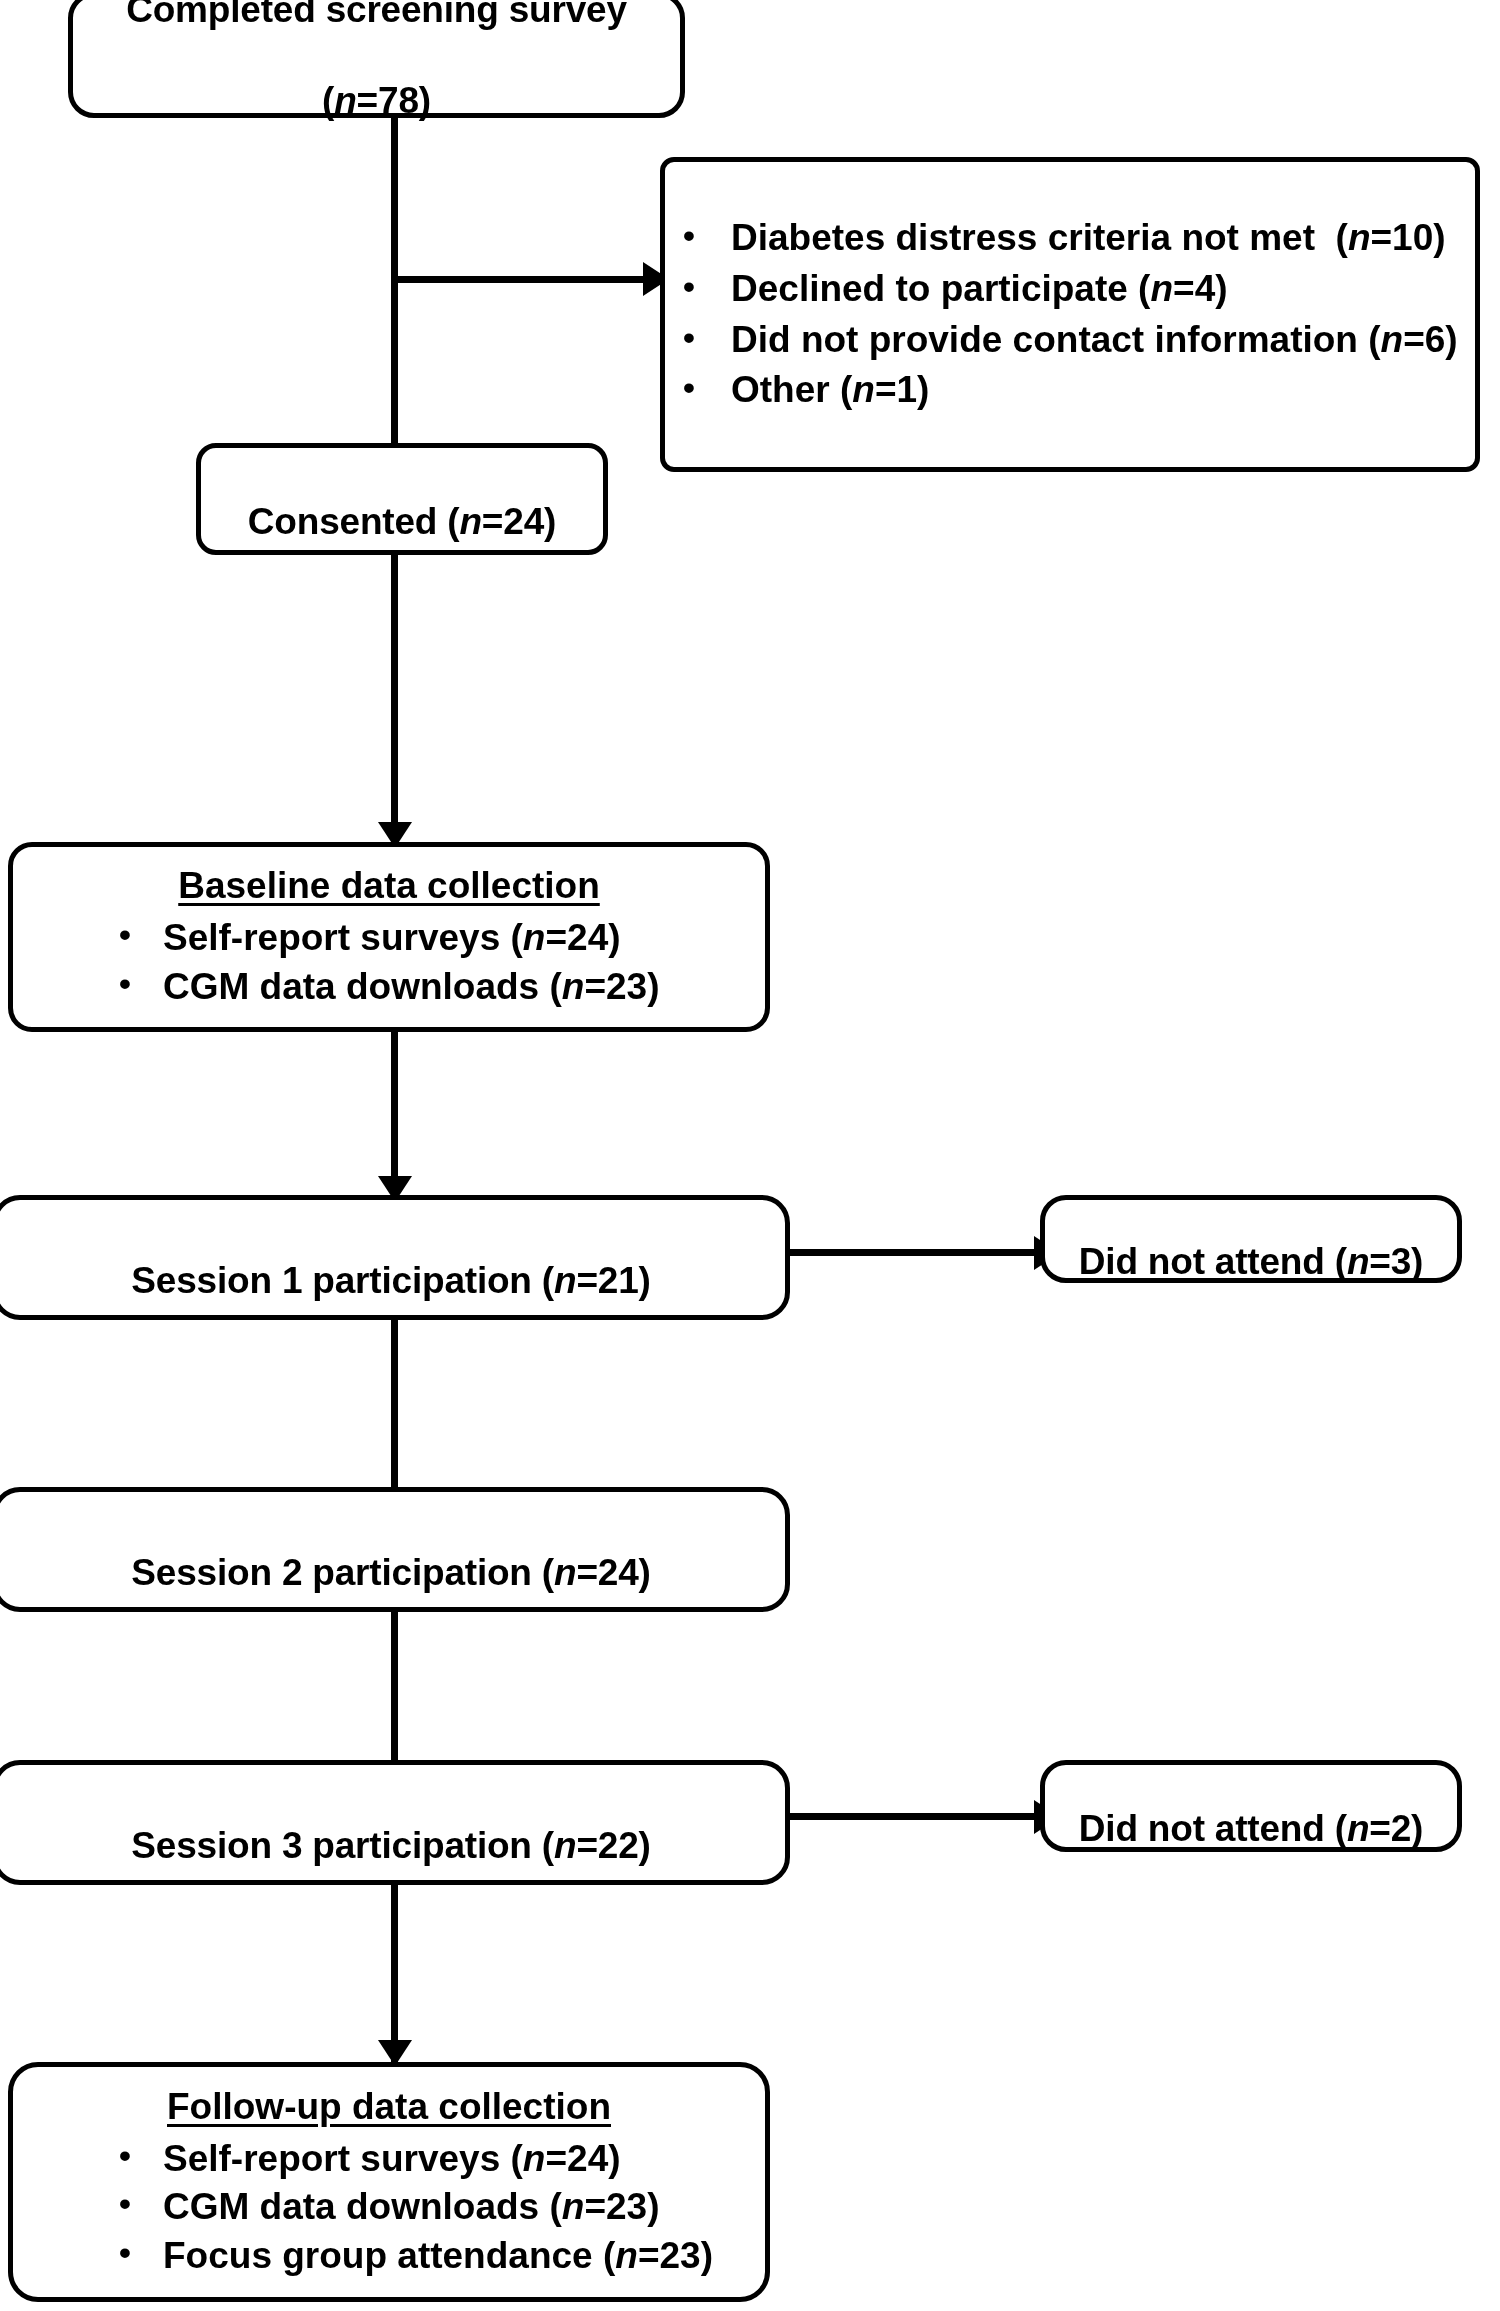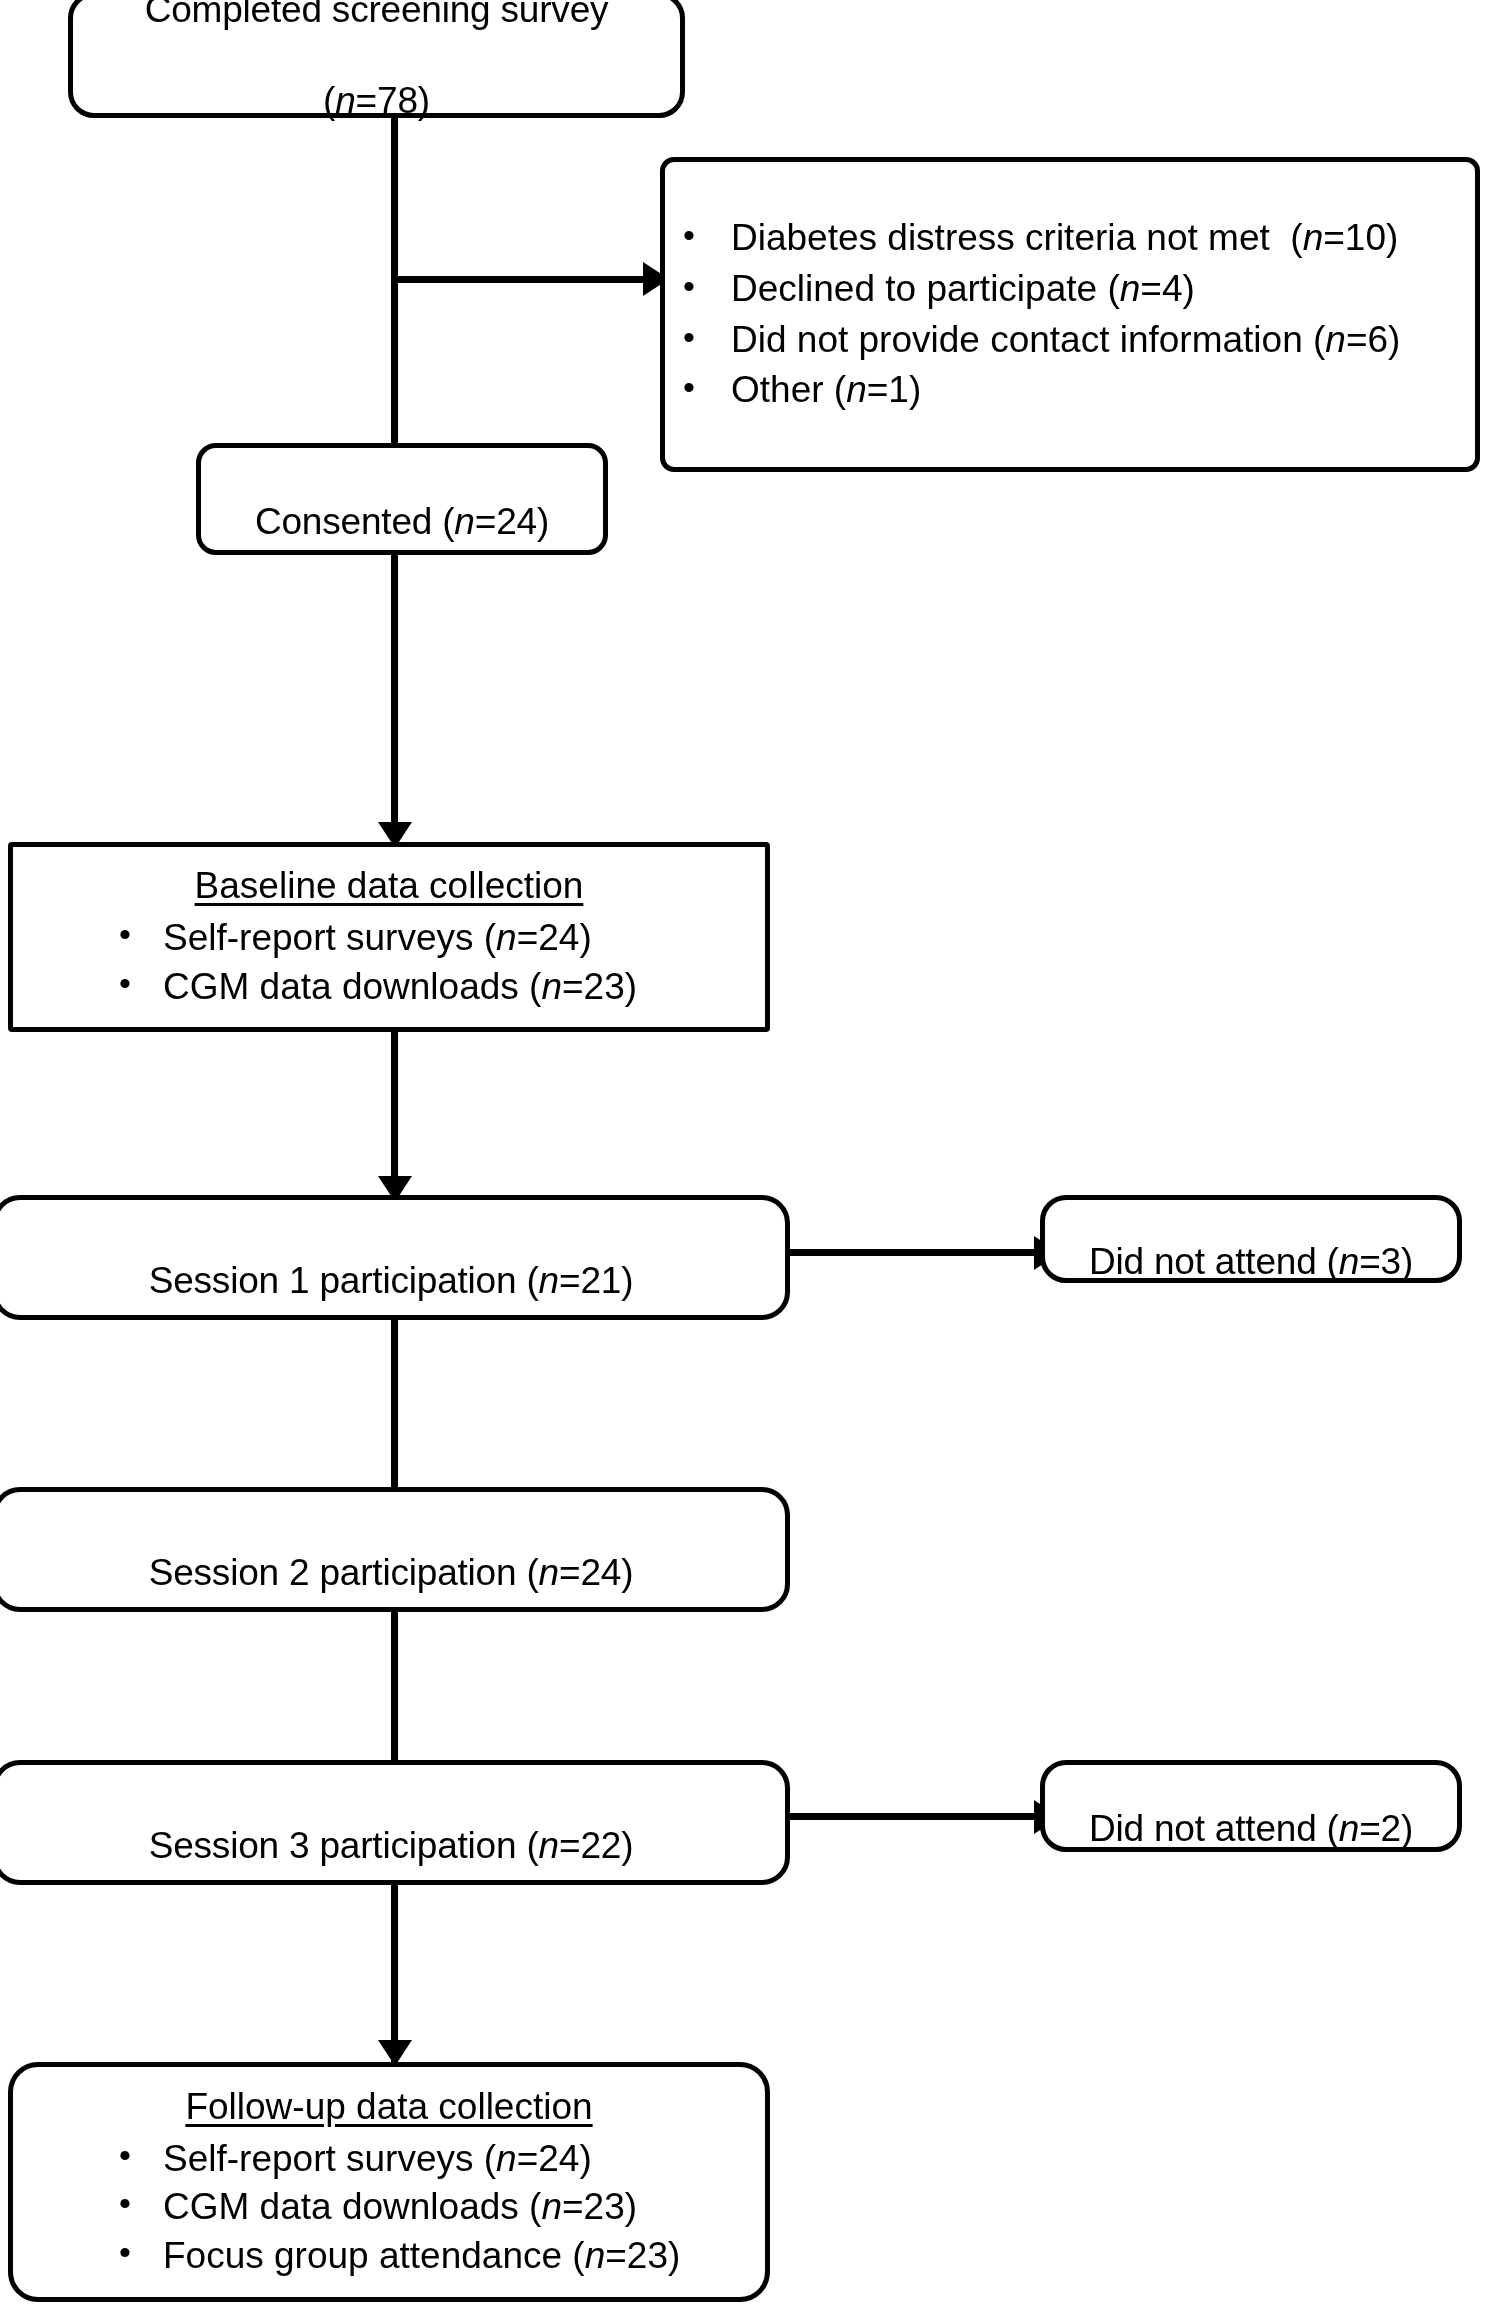--- a/index.html
+++ b/index.html
@@ -10,20 +10,21 @@
   body {
     font-family: "Liberation Sans", sans-serif;
     color: #000000;
   }
   #canvas {
     position: relative;
     width: 1500px;
     height: 2311px;
     background: #ffffff;
     overflow: hidden;
+    font-weight: bold;
   }
 
   
   .node {
     position: absolute;
     box-sizing: border-box;
     background: #ffffff;
     border: 5px solid #000000;
     border-radius: 30px;
     display: flex;
@@ -167,21 +168,21 @@
       </li>
     </ul>
   </div>
 
   <div class="node center" style="left:196px; top:443px; width:412px; height:112px; border-radius:20px;">
     <div class="node-text">
       Consented (<em class="n">n</em>=24)
     </div>
   </div>
 
-  <div class="node" style="left:8px; top:842px; width:762px; height:190px; border-radius:4px; padding:10px 0;">
+  <div class="node" style="left:8px; top:842px; width:762px; height:190px; border-radius:24px; padding:10px 0;">
     <div class="node-heading">Baseline data collection</div>
     <ul class="bullets" style="padding-left:82px;">
       <li>
         Self-report surveys (<em class="n">n</em>=24)
       </li>
       <li>
         CGM data downloads (<em class="n">n</em>=23)
       </li>
     </ul>
   </div>

